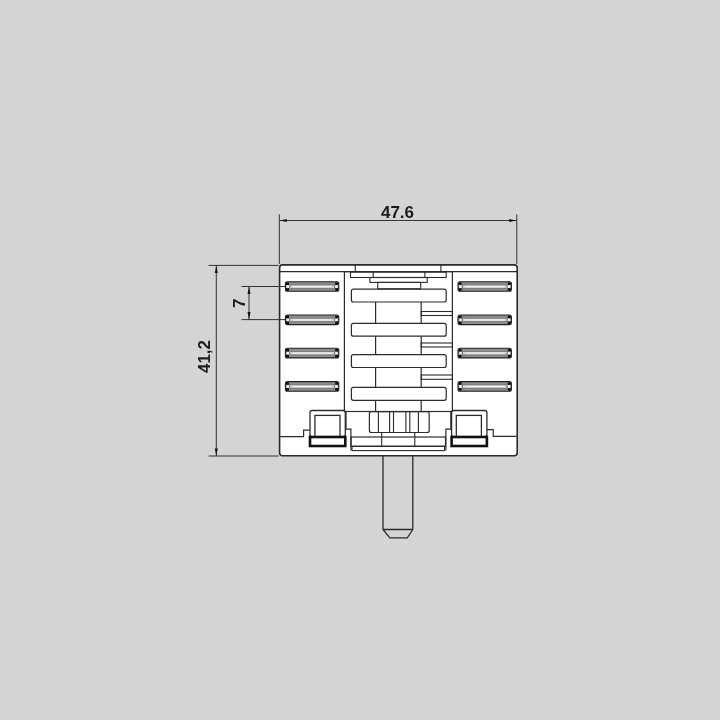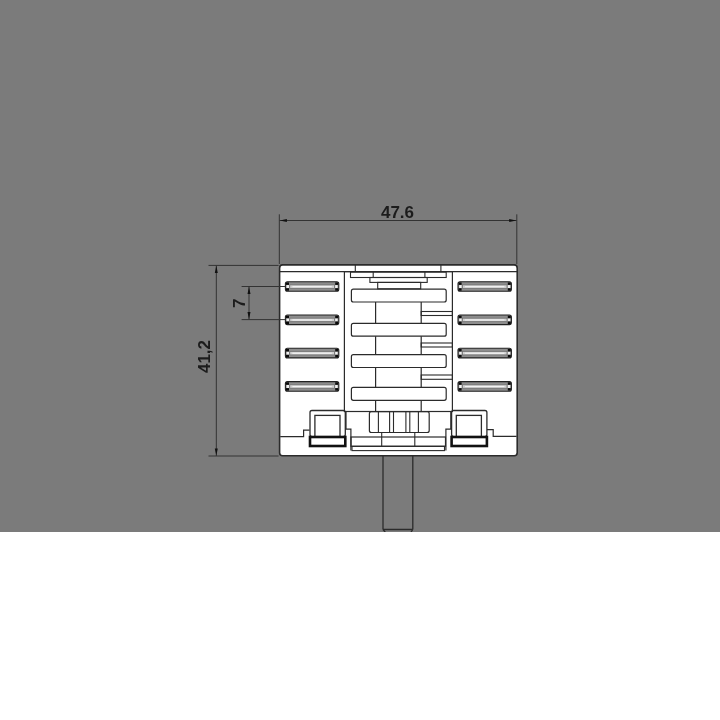--- a/index.html
+++ b/index.html
@@ -1,16 +1,16 @@
 <!DOCTYPE html>
 <html><head>
 <meta charset="utf-8">
 <style>
   html,body{margin:0;padding:0;background:#ffffff;}
-  .page{width:720px;height:532px;position:relative;font-family:"Liberation Sans", sans-serif;filter:grayscale(1);background:#3b82f6;}
+  .page{width:720px;height:720px;position:relative;font-family:"Liberation Sans", sans-serif;filter:grayscale(1);background:#86efac;}
   svg{position:absolute;top:0;left:0;}
   text{font-family:"Liberation Sans", sans-serif;font-weight:bold;fill:#1c1c1c;}
 </style>
 </head>
 <body>
 <div class="page">
 <svg width="720" height="720" viewBox="0 0 720 720">
 <g fill="none" stroke="#2b2b2b" stroke-width="1.3">
 
 <rect x="279.6" y="264.9" width="237.6" height="190.9" rx="3" fill="#ffffff" stroke-width="1.6"></rect>

